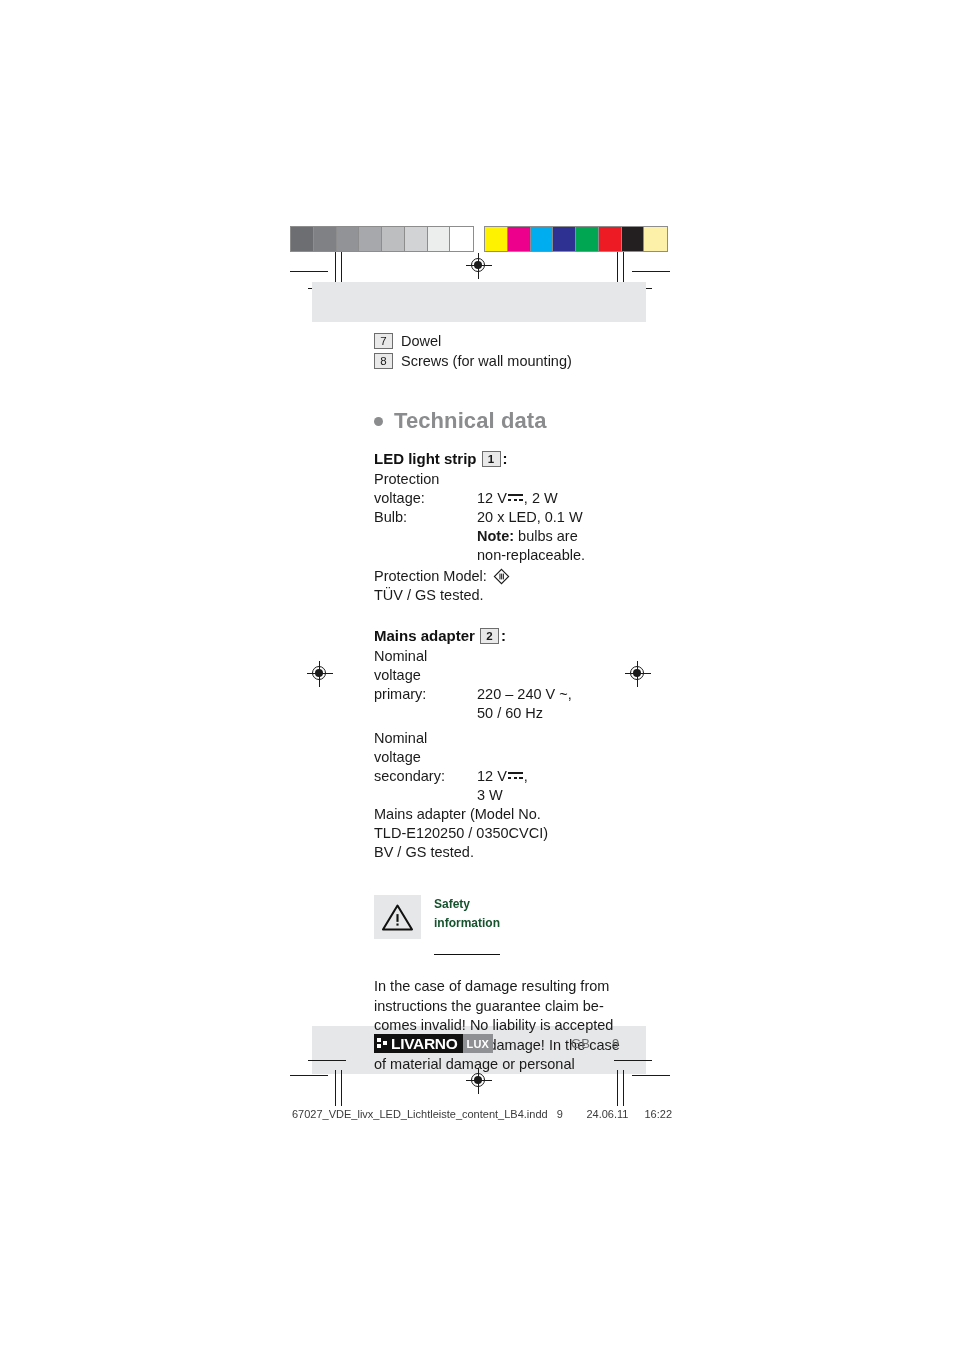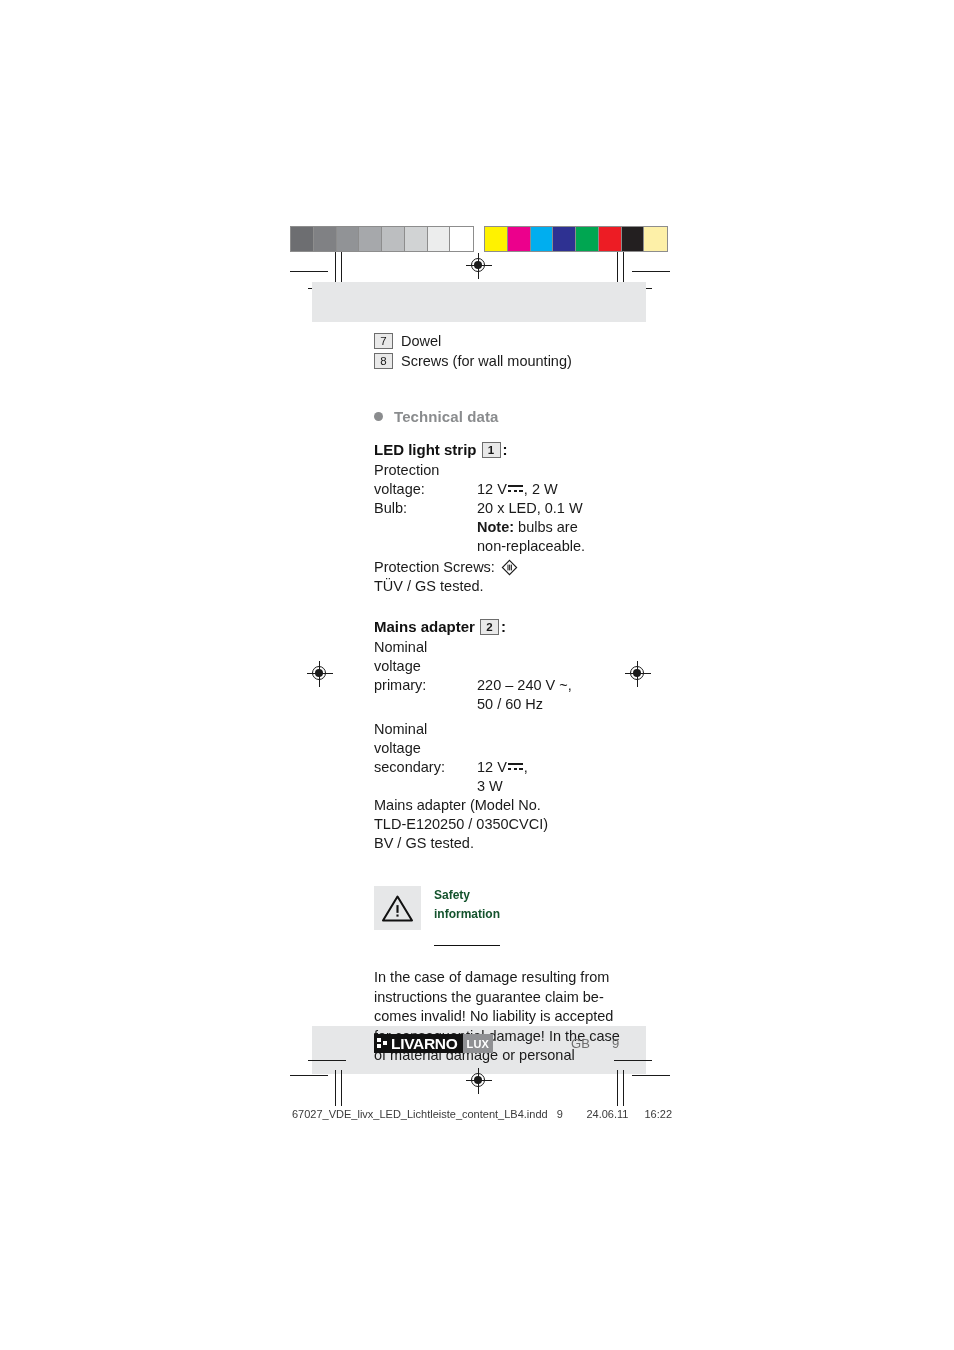--- a/index.html
+++ b/index.html
@@ -109,21 +109,21 @@
   }
   .numbox.inline {
     margin-right: 0;
     margin-left: 5px;
     top: -1px;
   }
 
   h2.section-head {
     display: flex;
     align-items: center;
-    font-size: 15px;
+    font-size: 22px;
     font-weight: bold;
     color: #8a8c8e;
     margin: 37px 0 16px 0;
     letter-spacing: 0.1px;
   }
   h2.section-head .bullet {
     width: 9px; height: 9px;
     border-radius: 50%;
     background: #8a8c8e;
     display: inline-block;
@@ -382,21 +382,21 @@
       <span class="spec-label"></span>
       <span class="spec-value"><b>Note:</b><span> bulbs are</span></span>
     </div>
     <div class="spec-row">
       <span class="spec-label"></span>
       <span class="spec-value">non-replaceable.</span>
     </div>
   </div>
 
   <div class="plain-line" style="margin-top:2px;">
-    <span>Protection Screws:</span>
+    <span>Protection Model:</span>
     <span class="class3">
       <svg width="17" height="17" viewBox="0 0 20 20" aria-hidden="true">
         <polygon points="10,1.6 18.4,10 10,18.4 1.6,10" fill="none" stroke="#1a1a1a" stroke-width="1.3"></polygon>
         <rect x="7.6" y="6.6" width="1.2" height="6.8" fill="#1a1a1a"></rect>
         <rect x="9.6" y="6.6" width="1.2" height="6.8" fill="#1a1a1a"></rect>
         <rect x="11.6" y="6.6" width="1.2" height="6.8" fill="#1a1a1a"></rect>
       </svg>
     </span>
   </div>
   <div class="plain-line">TÜV / GS tested.</div>

